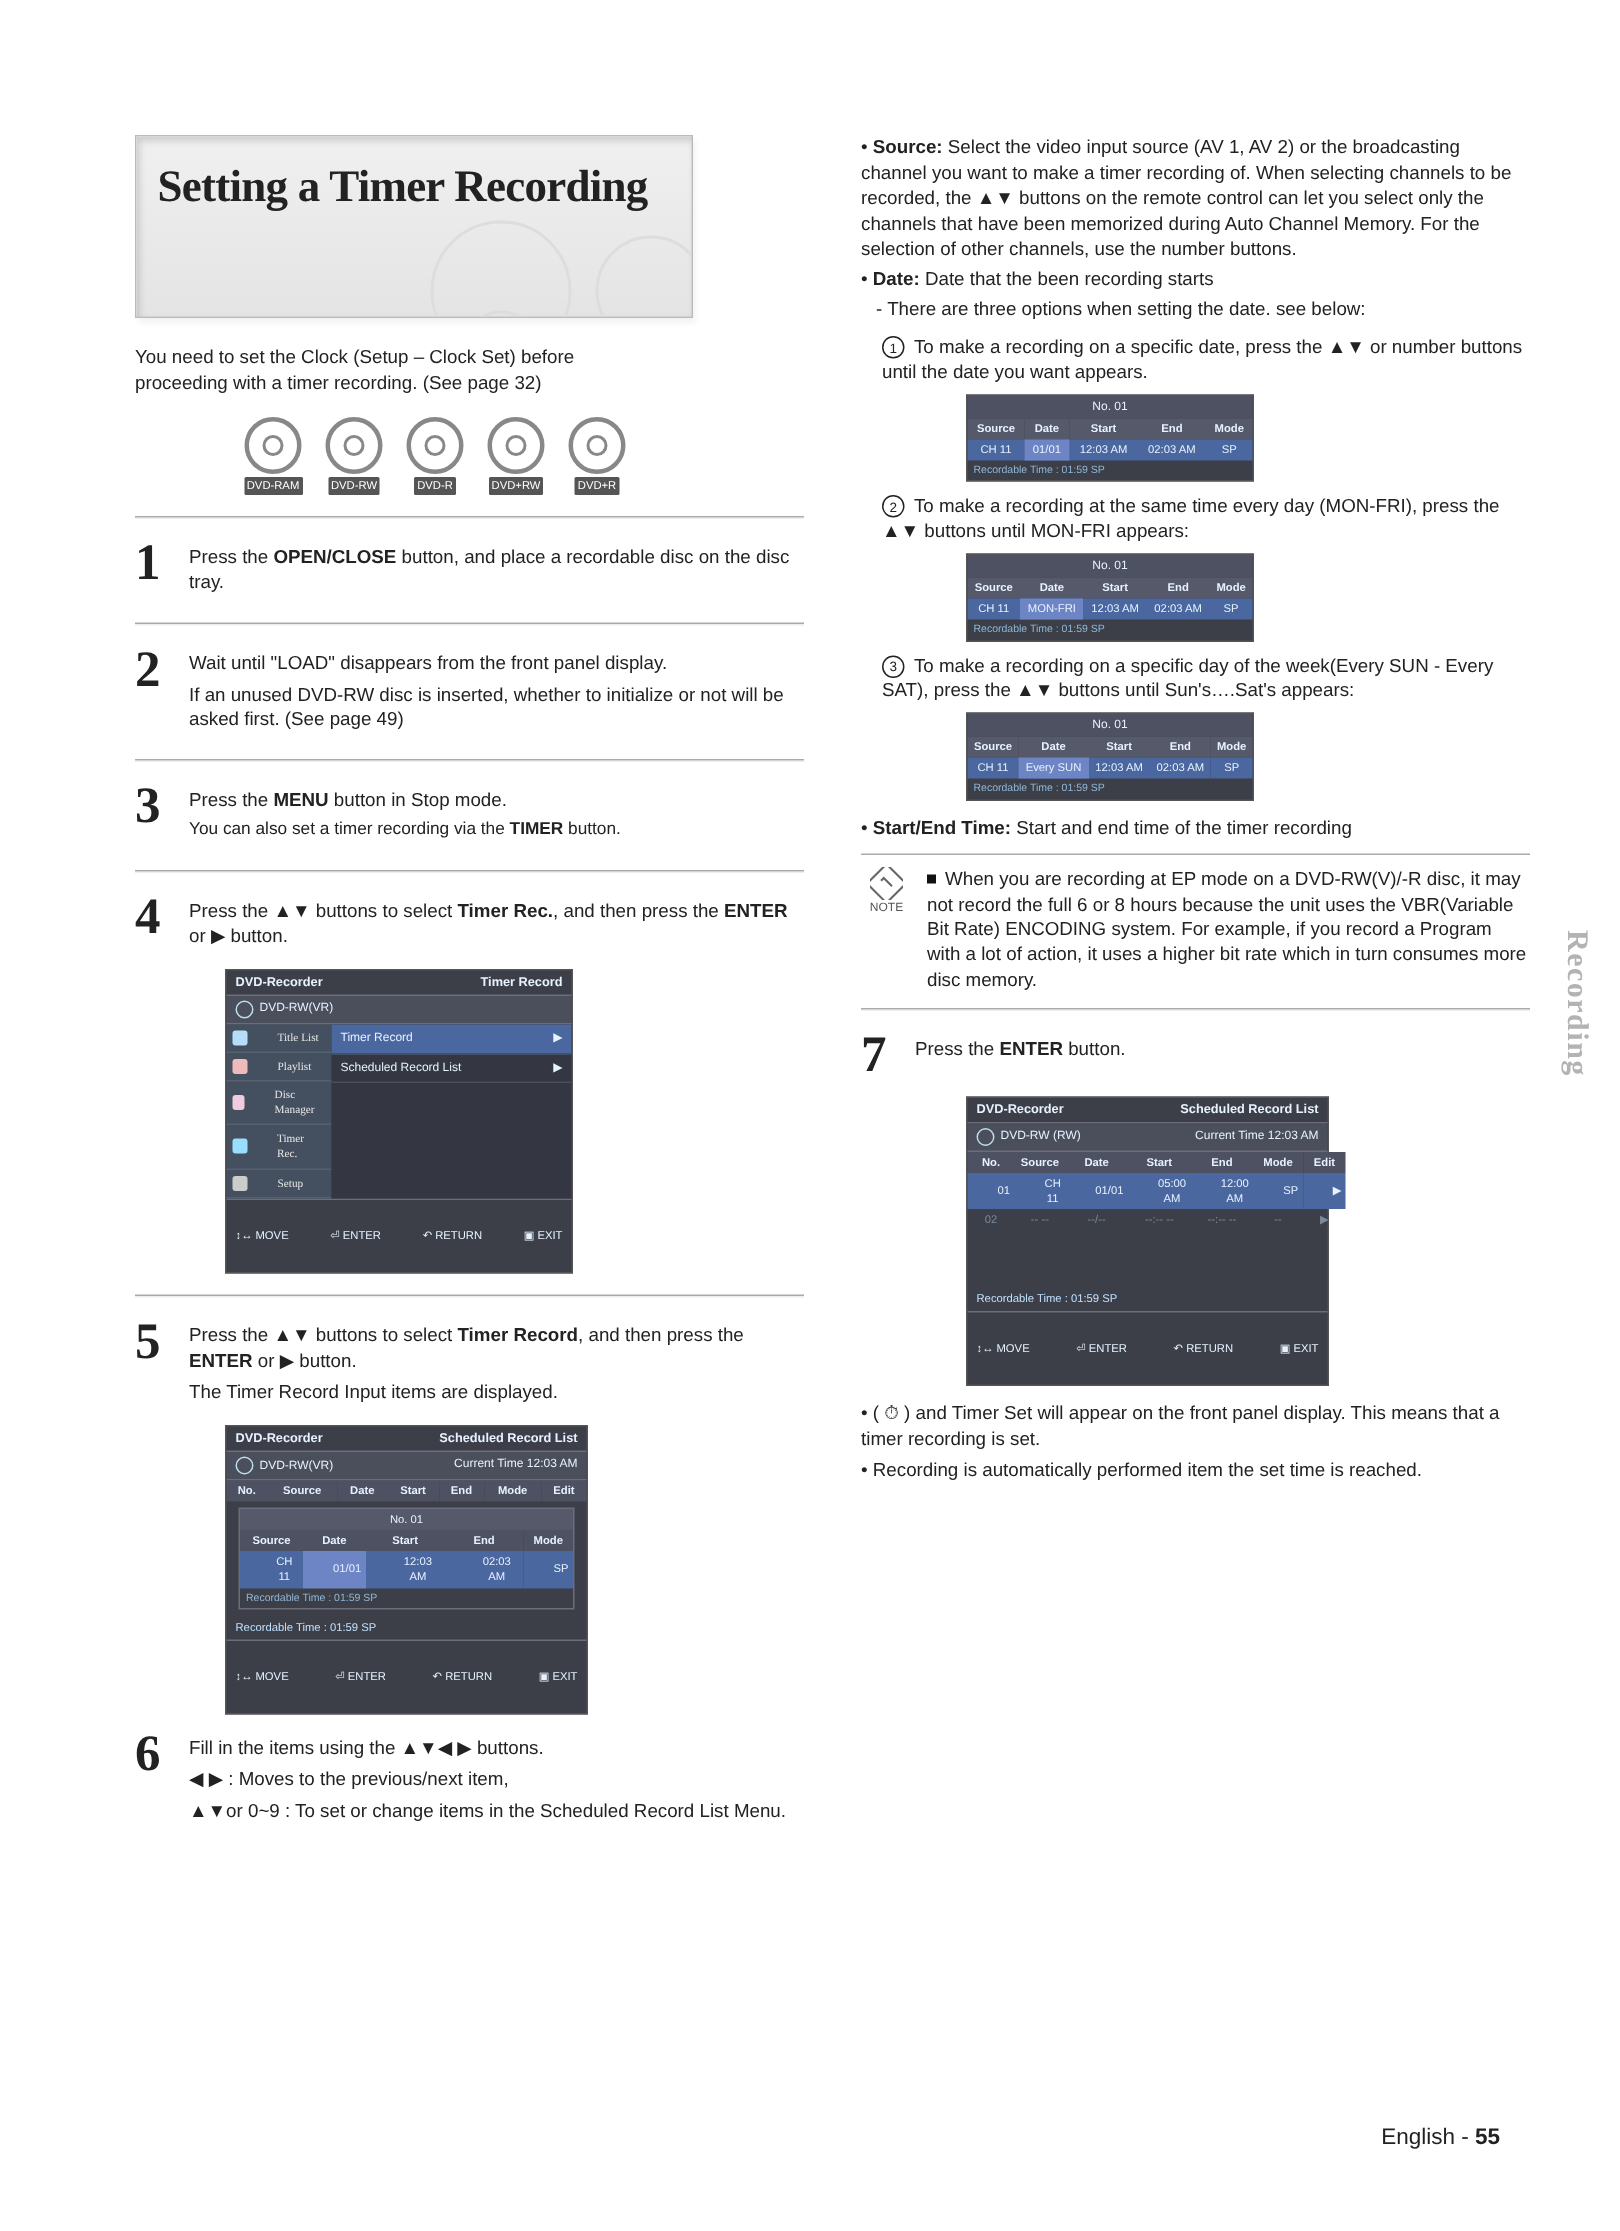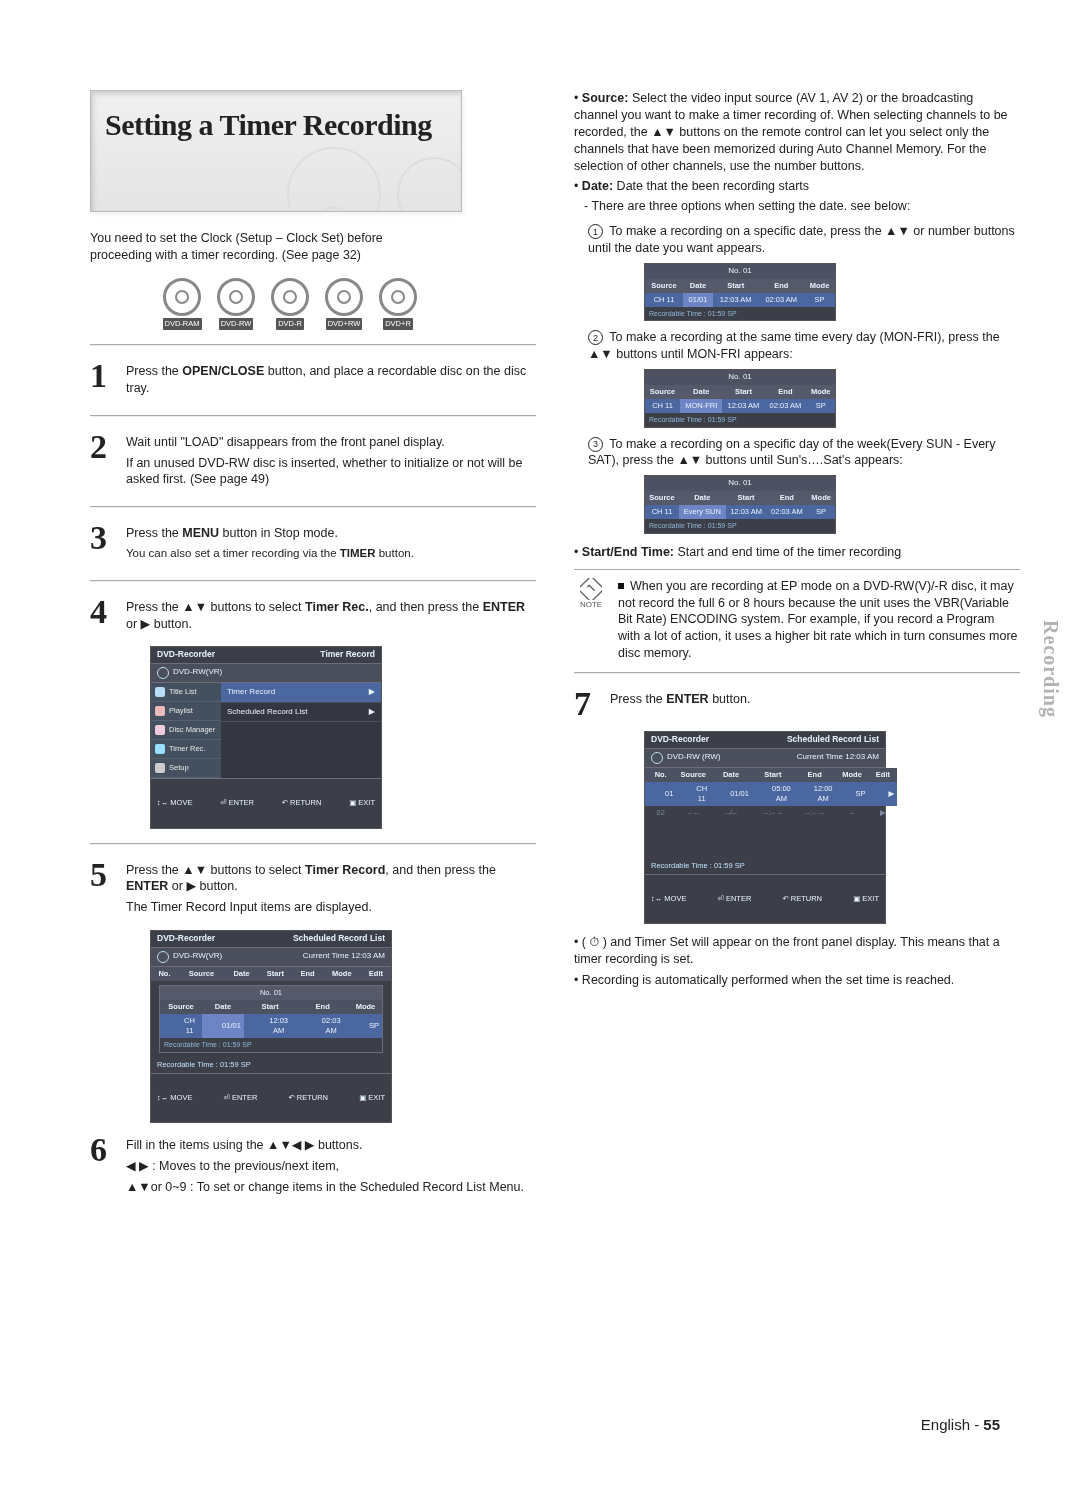--- a/index.html
+++ b/index.html
@@ -163,22 +163,23 @@
     display: flex;
   }
   .ui-box .menu-left {
     width: 70px;
     background: #44505f;
   }
   .ui-box .menu-left .mi {
     padding: 4px 4px;
     display: flex;
     align-items: center;
-    gap: 4px;
+    gap: 20px;
     border-bottom: 1px solid #55616f;
+    font-family: Liberation Serif, serif;
   }
   .ui-box .menu-left .mi .ic {
     width: 10px;
     height: 10px;
     background: #b6def8;
     border-radius: 2px;
   }
   .ui-box .menu-left .mi span { color:#e6e6e6; font-size:7.5px; }
   .ui-box .menu-right {
     flex: 1;
@@ -678,21 +679,21 @@
         <div class="ftr">
           <span>↕↔ MOVE</span>
             <span>⏎ ENTER</span>
             <span>↶ RETURN</span>
             <span>▣ EXIT</span>
         </div>
       </div>
 
       <ul class="plain" style="margin-top:10px;">
         <li style="margin-bottom:4px;">• <span>( ⏱ ) and Timer Set will appear on the front panel display. This means that a timer recording is set.</span></li>
-        <li>• <span>Recording is automatically performed when the set time is reached.</span></li>
+        <li>• <span>Recording is automatically performed item the set time is reached.</span></li>
       </ul>
 
     </div>
   </div>
 
   <div class="page-footer">
     <span>English -</span> <b>55</b>
   </div>
 
 </div>

